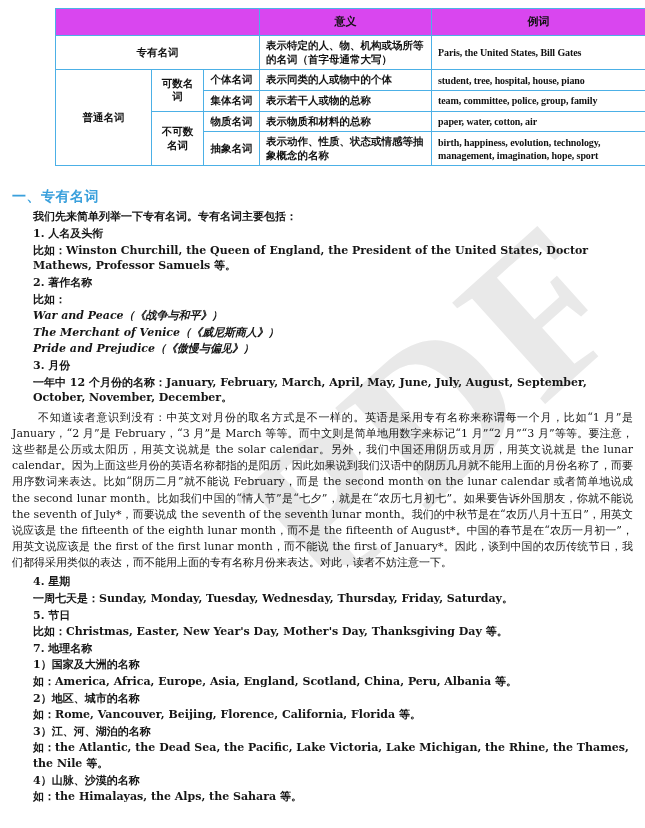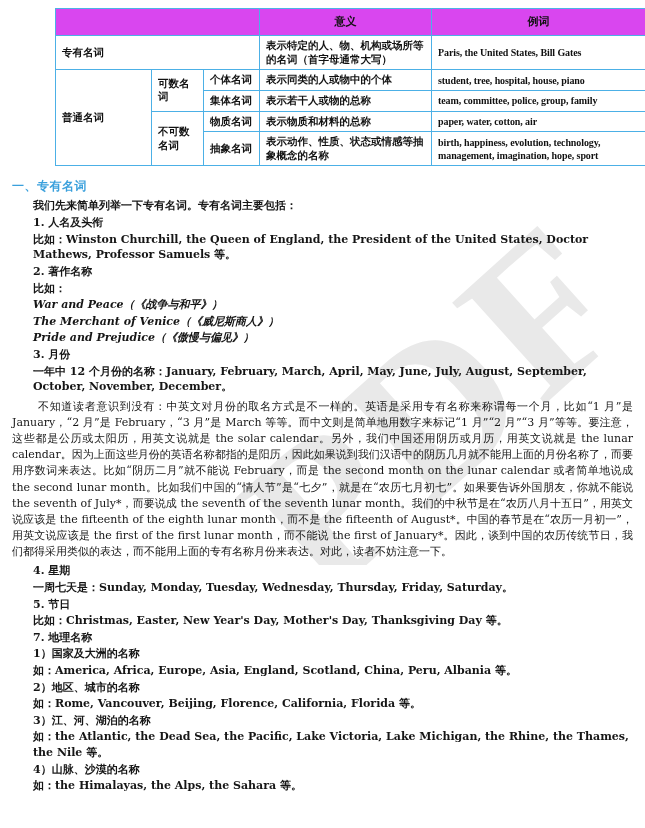--- a/index.html
+++ b/index.html
@@ -60,43 +60,44 @@
     font-weight: 700;
     font-family: "DejaVu Serif", "Liberation Serif", serif;
   }
   table.noun-table th {
     background: #d946ef;
     text-align: center;
     height: 20px;
     font-size: 11px;
   }
   table.noun-table td.ctr {
+    text-align: center;
   }
   table.noun-table td.eg {
     font-family: "Liberation Serif", "DejaVu Serif", serif;
     font-size: 10px;
     font-weight: 700;
     letter-spacing: -0.1px;
   }
   .col-a { width: 96px; }
   .col-b { width: 52px; }
   .col-c { width: 56px; }
   .col-d { width: 172px; }
   .col-e { width: 214px; }
 
   
   .content {
     padding: 6px 6px 0 6px;
     font-size: 11px;
   }
   h2.sec-head {
     color: #3aa0dc;
-    font-size: 12px;
-    font-weight: 700;
-    margin: 6px 0 3px 6px;
+    font-size: 14px;
+    font-weight: 700;
+    margin: 16px 0 3px 6px;
     font-family: "DejaVu Serif", "Liberation Serif", serif;
     letter-spacing: 0.5px;
   }
   p.ln {
     margin: 0 0 1px 0;
     padding-left: 27px;
     font-size: 11px;
     line-height: 1.42;
     font-family: "DejaVu Serif", "Liberation Serif", serif;
     font-weight: 700;

